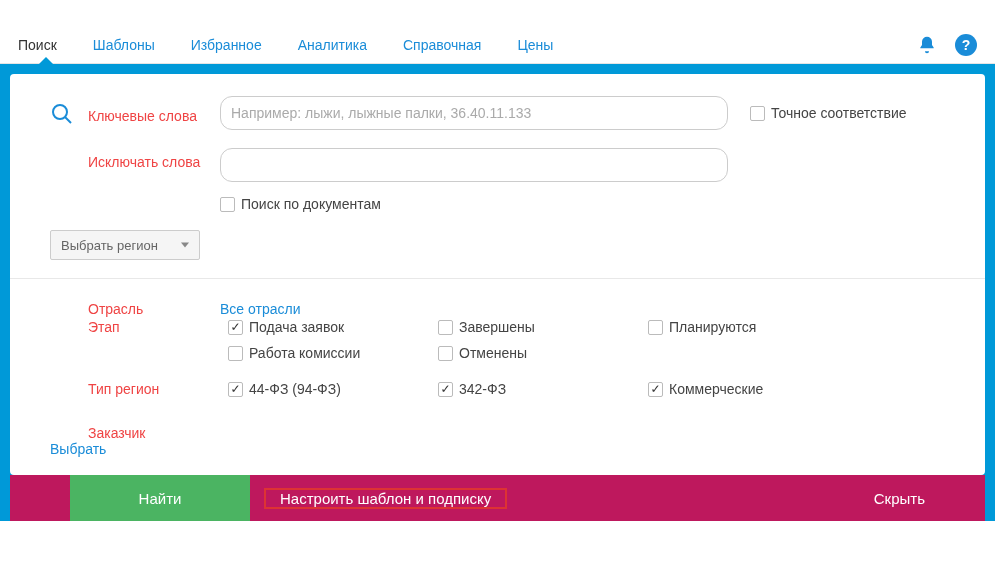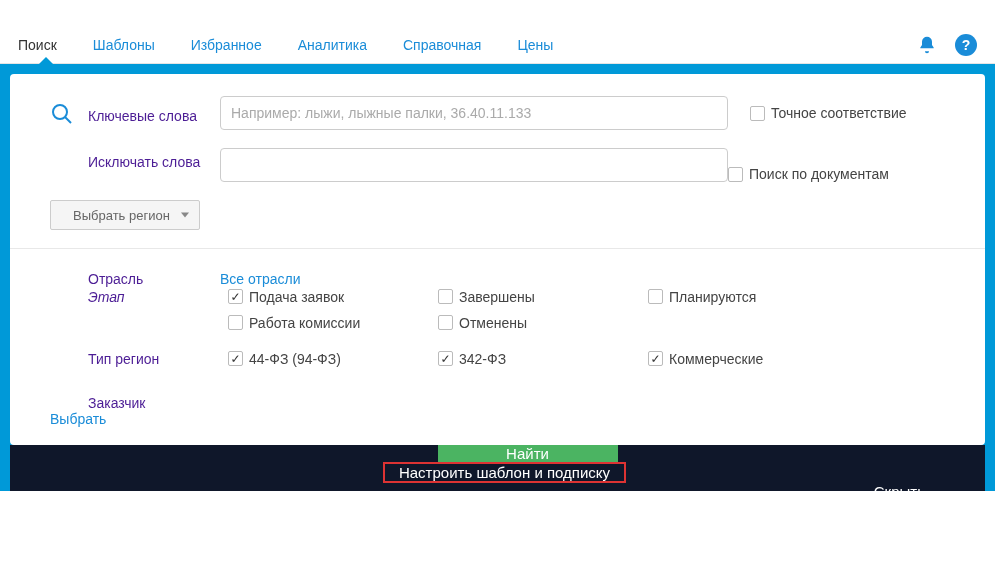--- a/index.html
+++ b/index.html
@@ -76,38 +76,38 @@
 
     .form-row {
       display: flex;
       align-items: flex-start;
       margin-bottom: 18px;
     }
     .label-col {
       width: 170px;
       display: flex;
       align-items: center;
-      color: #4c1d95;
+      color: #ef4444;
       font-size: 14px;
       padding-top: 6px;
     }
     .label-icon {
       margin-right: 14px;
       flex-shrink: 0;
     }
     .field-col {
       flex: 1;
       display: flex;
       align-items: center;
       flex-wrap: wrap;
     }
     .text-input {
       height: 34px;
       border: 1px solid #ccc;
-      border-radius: 4px;
+      border-radius: 12px;
       padding: 0 10px;
       font-size: 14px;
       width: 508px;
       outline: none;
     }
     .text-input::placeholder { color: #aaa; }
     .exact-match-wrap {
       margin-left: 22px;
       display: flex;
       align-items: flex-end;
@@ -133,21 +133,21 @@
     .sub-option {
       display: flex;
       align-items: center;
       margin-top: 4px;
     }
     .region-select {
       height: 30px;
       border: 1px solid #ccc;
       background: #f5f5f5;
       border-radius: 2px;
-      padding: 0 28px 0 22px;
+      padding: 0 28px 0 10px;
       font-size: 13px;
       color: #666;
       position: relative;
       display: inline-flex;
       align-items: center;
       cursor: pointer;
       min-width: 150px;
     }
     .region-select::after {
       content: '';
@@ -168,48 +168,48 @@
     }
 
     .link-text { color: #1a8cd8; cursor: pointer; }
 
     .check-grid {
       display: flex;
       flex-wrap: wrap;
     }
     .check-item {
       display: flex;
+      align-items: center;
       width: 210px;
       margin-bottom: 10px;
       padding-left: 8px;
     }
 
     .bottom-bar {
-      background: #0f172a;
+      background: #be185d;
       height: 46px;
       display: flex;
       align-items: center;
       padding: 0;
-      flex-direction: column;
     }
     .btn-find {
       background: #4bb462;
       color: #fff;
       height: 46px;
       width: 180px;
       border: none;
       font-size: 15px;
       cursor: pointer;
       margin-left: 60px;
     }
     .btn-configure {
       background: transparent;
       color: #fff;
       border: 2px solid #d33;
-      height: 34px;
+      height: 21px;
       padding: 0 14px;
       margin-left: 14px;
       font-size: 15px;
       cursor: pointer;
     }
     .btn-hide {
       background: transparent;
       color: #fff;
       border: none;
       font-size: 15px;
@@ -259,21 +259,21 @@
           <span class="cb"></span>
           <span class="cb-label">Точное соответствие</span>
         </label>
       </div>
     </div>
 
     <div class="form-row">
       <div class="label-col" style="padding-left:38px;">
         <span>Исключать слова</span>
       </div>
-      <div class="field-col" style="flex-direction:row; align-items:flex-end;">
+      <div class="field-col" style="flex-direction:column; align-items:flex-start;">
         <input type="text" class="text-input" style="">
         <div class="sub-option" style="margin-top:14px;">
           <label style="display:flex;align-items:center;cursor:pointer;">
             <span class="cb"></span>
             <span class="cb-label">Поиск по документам</span>
           </label>
         </div>
       </div>
     </div>
 
@@ -290,21 +290,21 @@
     <div class="form-row small-row">
       <div class="label-col" style="padding-left:38px; padding-top:0;">
         <span>Отрасль</span>
       </div>
       <div class="field-col">
         <span class="link-text">Все отрасли</span>
       </div>
     </div>
 
     <div class="form-row" style="margin-bottom:10px;">
-      <div class="label-col" style="padding-left:38px; padding-top:0;font-style:italic;">
+      <div class="label-col" style="padding-left:38px; padding-top:0;">
         <span>Этап</span>
       </div>
       <div class="field-col">
         <div class="check-grid">
           <label class="check-item">
               <span class="cb checked"></span>
               <span class="cb-label">Подача заявок</span>
             </label>
           <label class="check-item">
               <span class="cb"></span>

